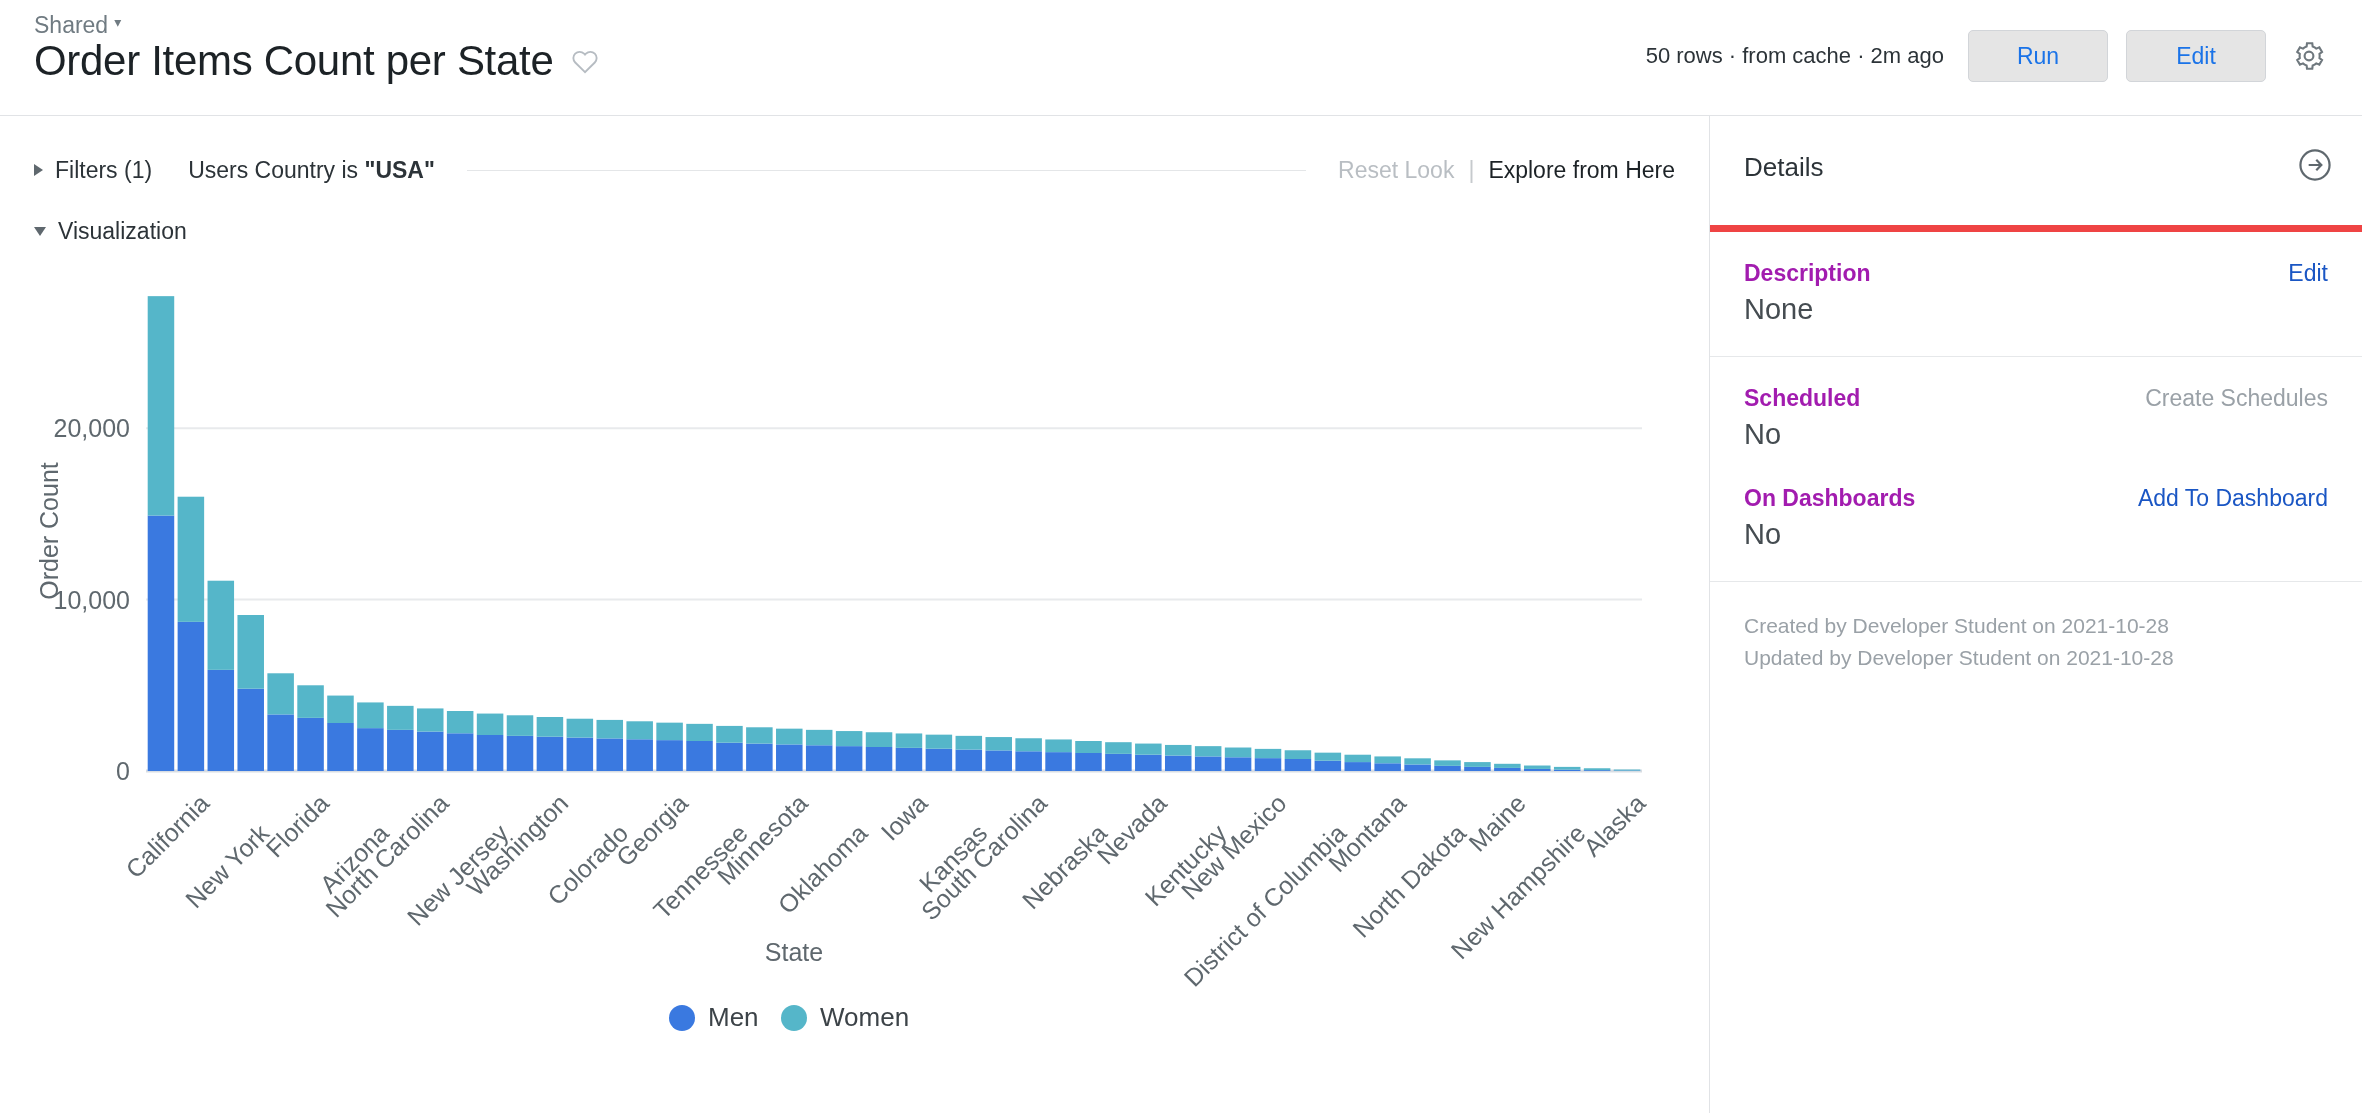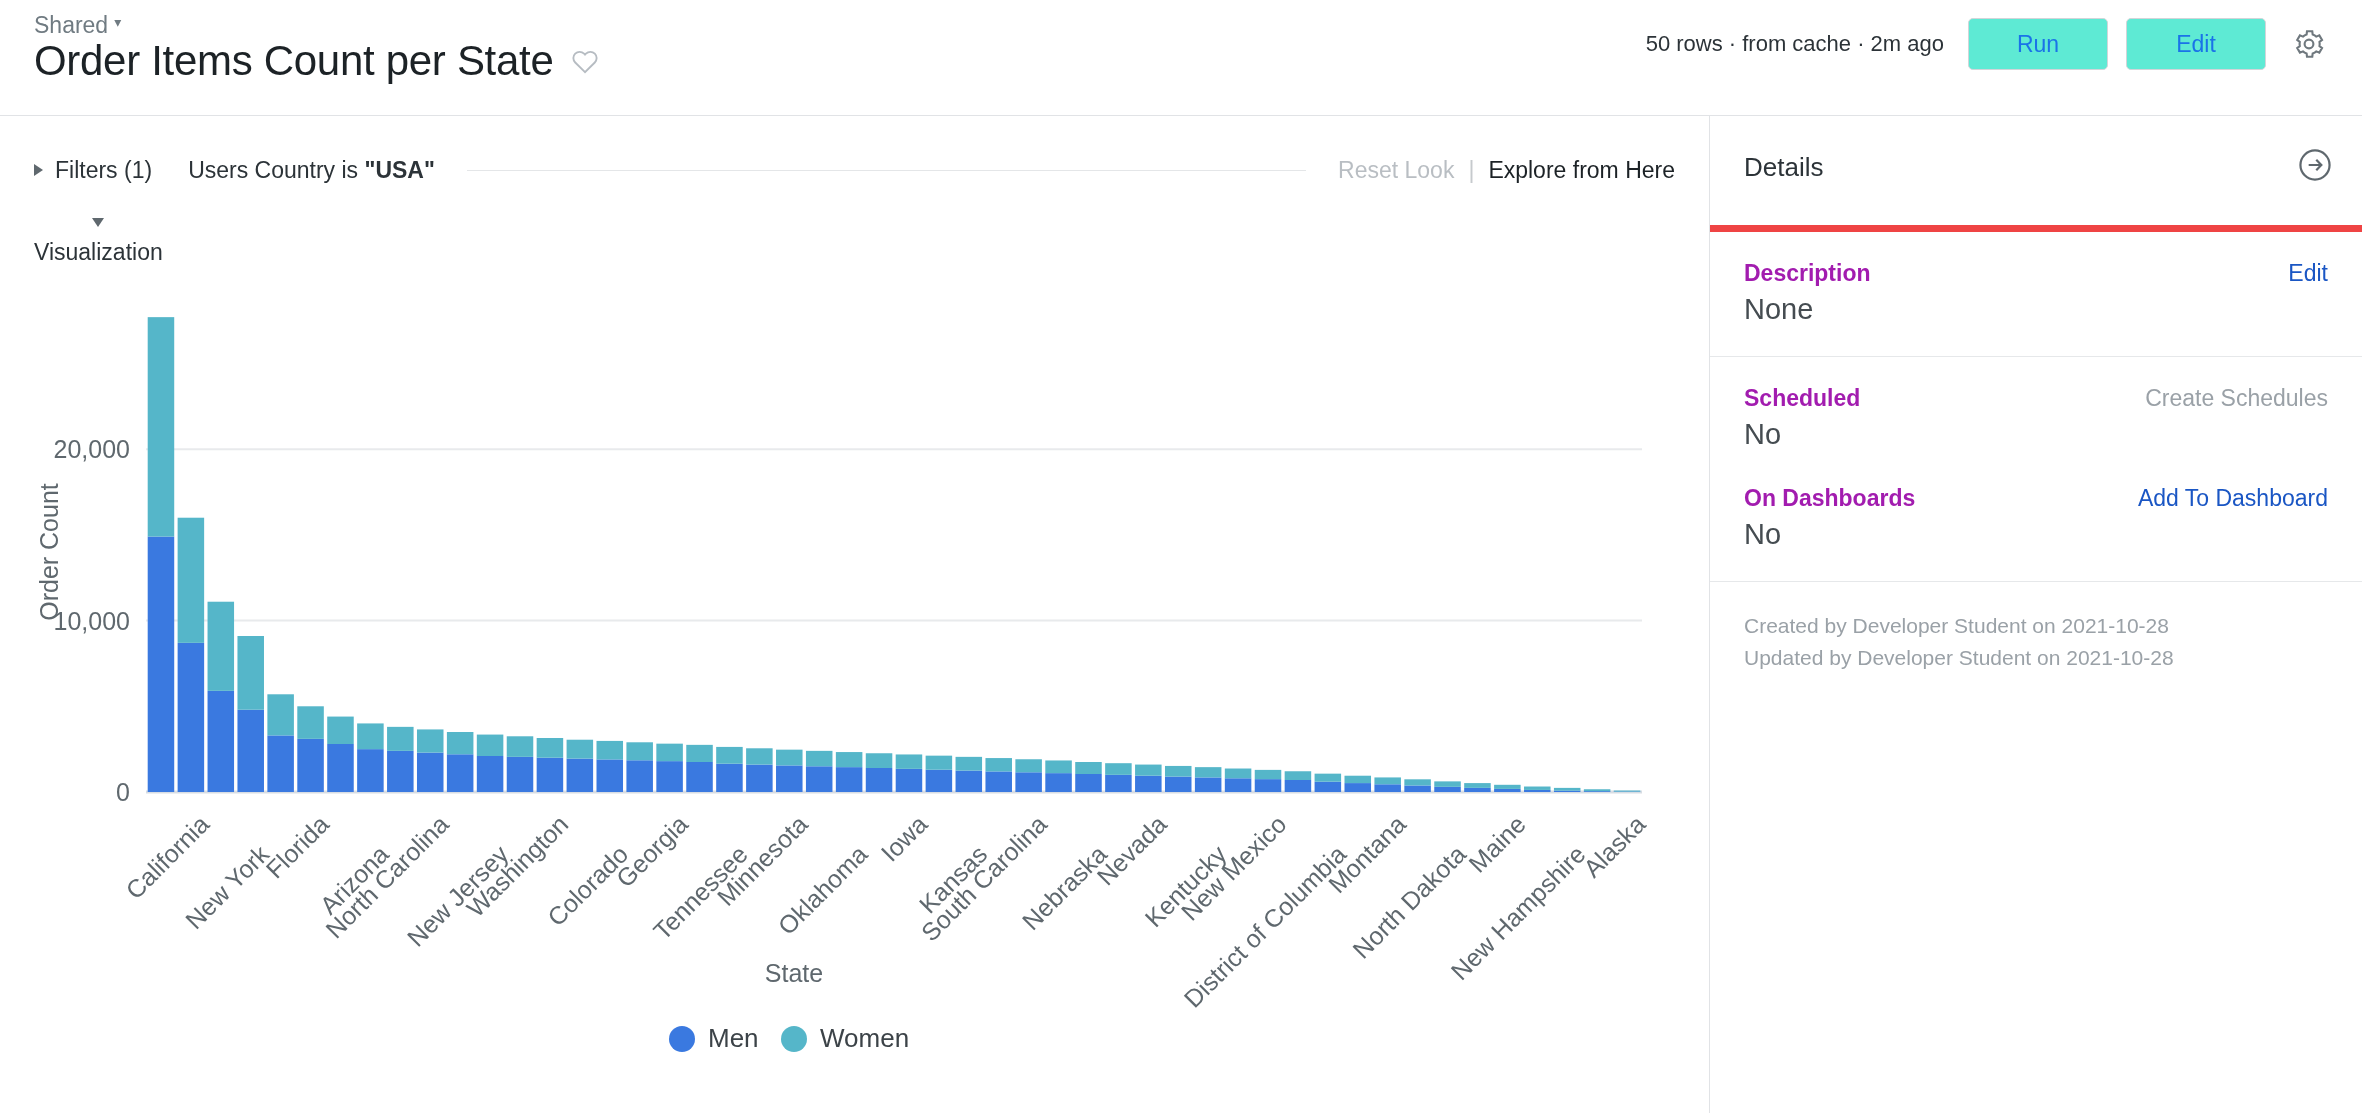--- a/index.html
+++ b/index.html
@@ -29,30 +29,30 @@
   .title-row {
     display: flex; align-items: center; gap: 18px;
   }
   .page-title {
     font-size: 42px; font-weight: 400; color: #1c2226;
     letter-spacing: -0.3px; line-height: 1.15;
   }
   .heart-icon { color: #b6bcc2; display: flex; align-items: center; }
 
   .topbar-right {
-    position: absolute; right: 30px; top: 18px;
+    position: absolute; right: 30px; top: 30px;
     display: flex; align-items: center; gap: 0;
   }
   .rows-meta {
     font-size: 22px; color: #2c3338; margin-right: 24px; white-space: nowrap;
   }
   .btn {
     border: 1px solid #d2d5d9;
     border-radius: 5px;
-    background: #5eead4;
+    background: #e5e5e5;
     color: #1a73e8;
     font-size: 23px;
     font-family: "Liberation Sans", sans-serif;
     height: 52px;
     min-width: 140px;
     padding: 0 22px;
     cursor: pointer;
     line-height: 50px;
     text-align: center;
   }
@@ -115,21 +115,21 @@
   }
   .reset-look { color: #b9bec3; cursor: default; }
   .sep { color: #c6cacd; }
   .explore-link { color: #1c2226; cursor: pointer; }
 
   .viz-row {
     padding: 22px 34px 0 34px;
   }
   .viz-toggle {
     display: flex; align-items: center; gap: 12px;
-    font-size: 23px; color: #2c3338; cursor: pointer; width: max-content; flex-direction: column;
+    font-size: 23px; color: #2c3338; cursor: pointer; width: max-content;
   }
 
   
   .chart-wrap {
     position: relative;
     margin-top: 6px;
     height: 880px;
     width: 100%;
   }
   .chart-svg { display: block; }

